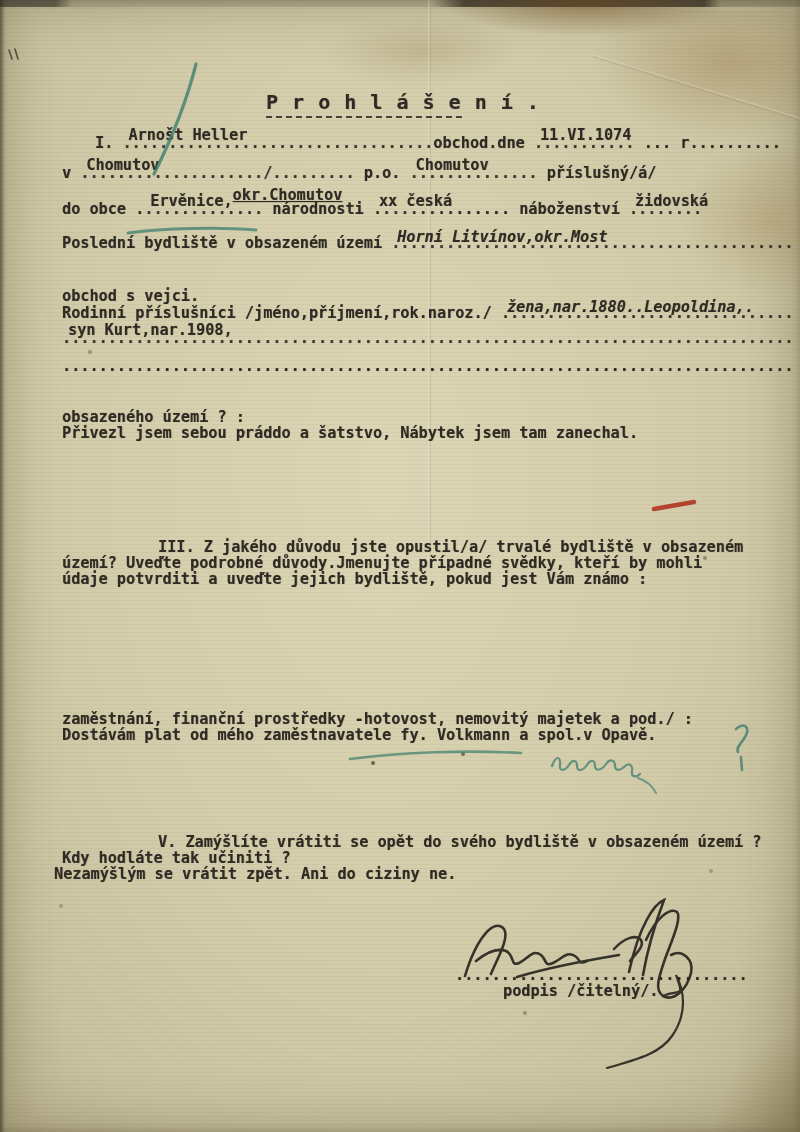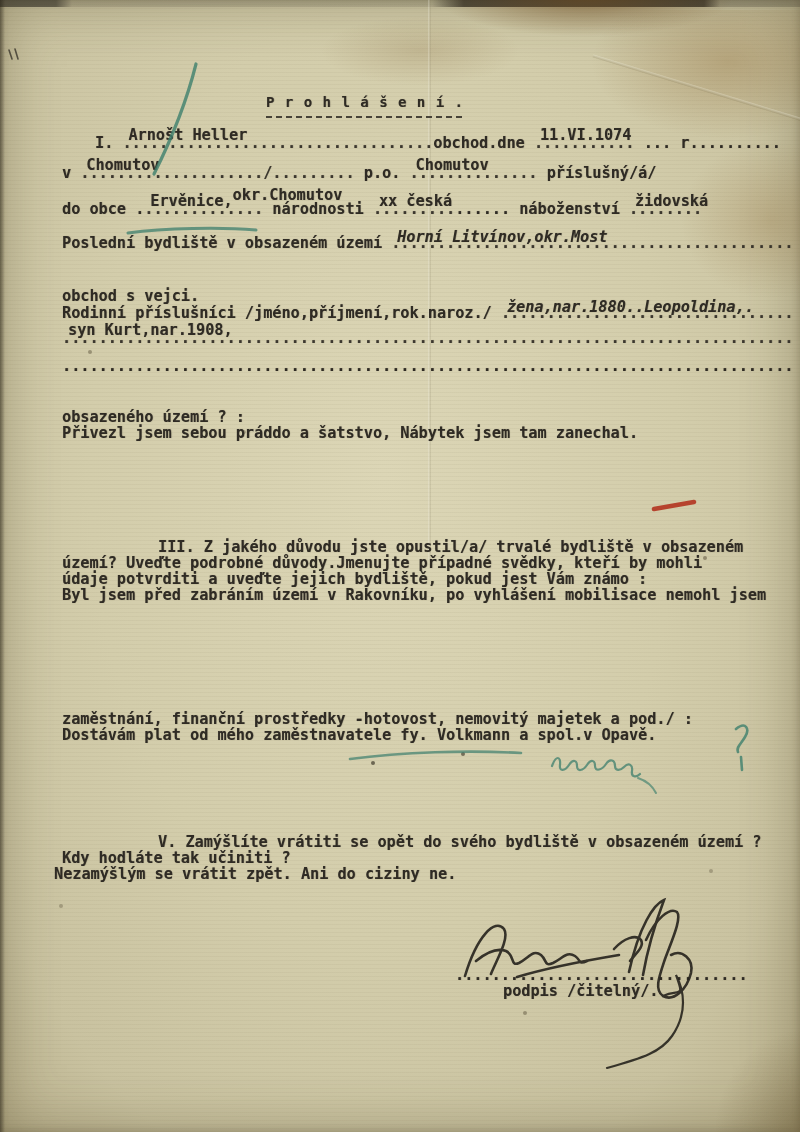--- a/index.html
+++ b/index.html
@@ -33,27 +33,27 @@
     background:linear-gradient(180deg, rgba(255,255,245,0.28), rgba(100,88,52,0.22));}
   .specks{position:absolute;left:0;top:0;width:2px;height:2px;border-radius:50%;
     box-shadow:372px 762px 0 1px rgba(52,46,34,0.65),462px 753px 0 1px rgba(52,46,34,0.6),
       89px 351px 0 1px rgba(70,60,40,0.4),704px 557px 0 1px rgba(70,60,40,0.45),
       243px 431px 0 1px rgba(70,60,40,0.3),524px 1012px 0 1px rgba(70,60,40,0.4),
       60px 905px 0 1px rgba(70,60,40,0.3),710px 870px 0 1px rgba(70,60,40,0.3);}
   
   .line{position:absolute;white-space:pre;font-size:15.2px;line-height:15px;
     color:#2f2b24;font-weight:bold;letter-spacing:0;
     text-shadow:0.4px 0.4px 0.7px rgba(47,43,36,0.45);}
-  .title{font-size:14px;letter-spacing:1px;text-align:center;}
+  .title{font-size:20px;letter-spacing:1px;text-align:center;}
   .rule{position:absolute;border-bottom:2px dashed #2f2b24;opacity:0.85;}
   .fld{position:relative;display:inline-block;}
   .fld .dots{opacity:0.92;}
   .fld .val{position:absolute;left:6px;top:-8px;white-space:pre;}
   .fld .val.lo{top:-6px;font-style:italic;}
-  .v2{position:relative;top:-6px;}
+  .v2{position:relative;top:-6px;text-decoration:underline;}
   svg{position:absolute;pointer-events:none;}
 </style>
 </head>
 <body>
 
 <div class="page">
   <div class="paper"></div>
 
   <div class="stain st-topline"></div>
   <div class="stain st-blob1"></div>
@@ -82,21 +82,20 @@
   <div class="line" style="left:62px;top:306px"><span>Rodinní příslušníci /jméno,příjmení,rok.naroz./ </span><span class="fld"><span class="dots">................................</span><span class="val lo">žena,nar.1880..Leopoldina,.</span></span></div>
   <div class="line" style="left:62px;top:331px"><span class="fld"><span class="dots">................................................................................</span><span class="val">syn Kurt,nar.1908,</span></span></div>
   <div class="line" style="left:62px;top:359px"><span class="dots">................................................................................</span></div>
 
   <div class="line" style="left:62px;top:410px">obsazeného území ? :</div>
   <div class="line" style="left:62px;top:426px">Přivezl jsem sebou práddo a šatstvo, Nábytek jsem tam zanechal.</div>
 
   <div class="line" style="left:158px;top:540px">III. Z jakého důvodu jste opustil/a/ trvalé bydliště v obsazeném</div>
   <div class="line" style="left:62px;top:556px">území? Uveďte podrobné důvody.Jmenujte případné svědky, kteří by mohli</div>
   <div class="line" style="left:62px;top:572px">údaje potvrditi a uveďte jejich bydliště, pokud jest Vám známo :</div>
-  <div class="line" style="left:62px;top:588px">Byl jsem před zabráním území v Rakovníku, po vyhlášení mobilisace nemohl jsem</div>
 
   <div class="line" style="left:62px;top:712px">zaměstnání, finanční prostředky -hotovost, nemovitý majetek a pod./ :</div>
   <div class="line" style="left:62px;top:728px">Dostávám plat od mého zaměstnavatele fy. Volkmann a spol.v Opavě.</div>
 
   <div class="line" style="left:158px;top:835px">V. Zamýšlíte vrátiti se opět do svého bydliště v obsazeném území ?</div>
   <div class="line" style="left:62px;top:851px">Kdy hodláte tak učiniti ?</div>
   <div class="line" style="left:54px;top:867px">Nezamýšlým se vrátit zpět. Ani do ciziny ne.</div>
 
   <div class="line" style="left:455px;top:968px"><span class="dots">................................</span></div>
   <div class="line" style="left:503px;top:984px">podpis /čitelný/.</div>

